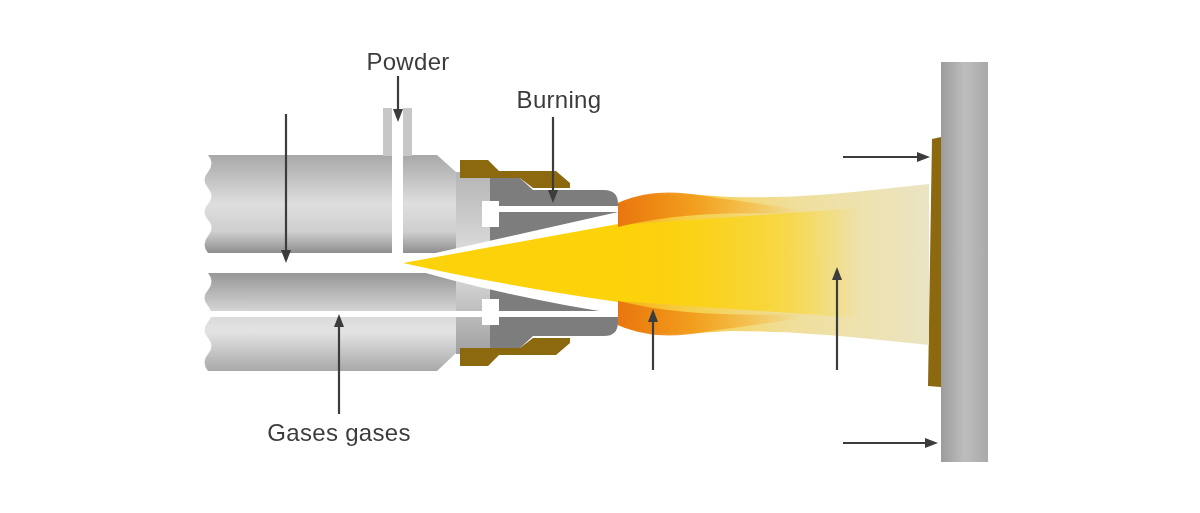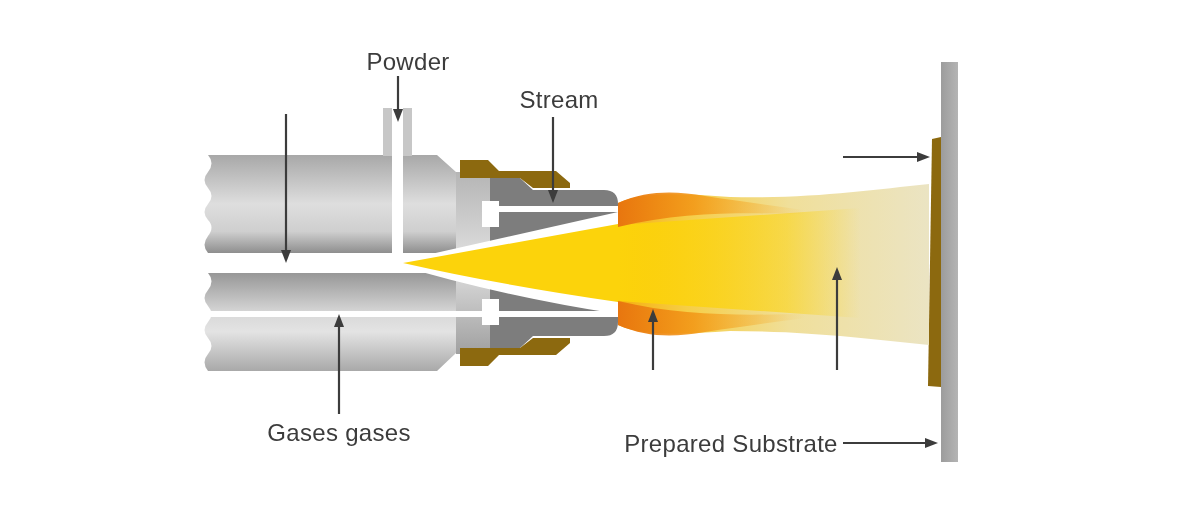--- a/index.html
+++ b/index.html
@@ -11,20 +11,21 @@
     --text:#3C3C3C;
     --bg:#FFFFFF;
   }
   html,body{margin:0;padding:0;background:var(--bg);}
   .stage{
     position:relative;
     width:958px;height:513px;
     background:var(--bg);
     overflow:hidden;
     font-family:"Liberation Sans", sans-serif;
+    padding-left:32px;
   }
   .stage svg{position:absolute;left:0;top:0;}
   .lbl{
     position:absolute;
     transform:translateX(-50%);
     font-size:24px;
     line-height:1.15;
     letter-spacing:0.3px;
     color:var(--text);
     white-space:nowrap;
@@ -143,16 +144,15 @@
           <polygon points="938,443 925,438 925,448" stroke="none"></polygon>
       </g>
       <g>
         <line x1="339" y1="414" x2="339" y2="327"></line>
           <polygon points="339,314 334,327 344,327" stroke="none"></polygon>
       </g>
     </g>
   </svg>
 
   <div class="lbl" style="left:408px;top:48px">Powder</div>
-  <div class="lbl" style="left:559px;top:86px">Stream</div>
-  <div class="lbl" style="left:731px;top:430px">Prepared Substrate</div>
+  <div class="lbl" style="left:559px;top:86px">Burning</div>
   <div class="lbl" style="left:339px;top:419px">Gases gases</div>
 </div>
 
 </body></html>

